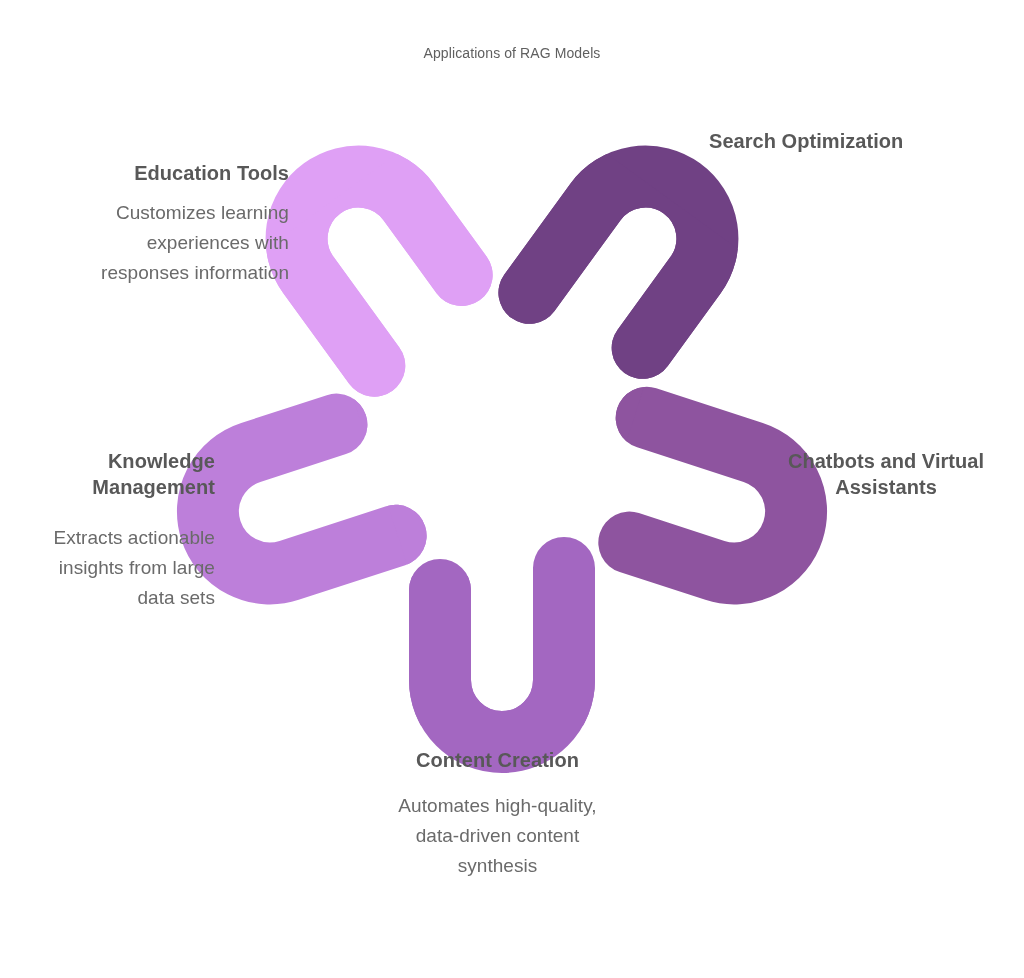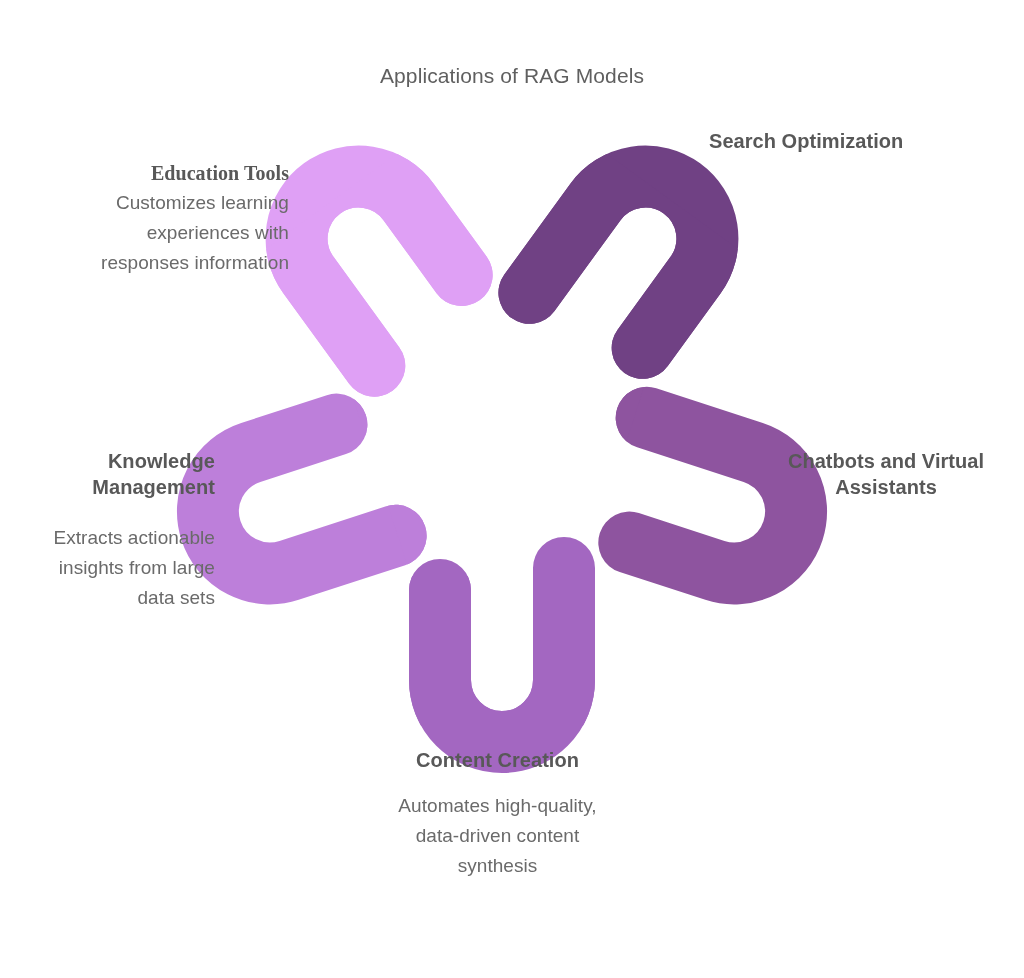--- a/index.html
+++ b/index.html
@@ -17,25 +17,25 @@
   }
 
   #diagram-root {
     position: absolute;
     inset: 0;
   }
 
   
   .chart-title {
     position: absolute;
-    top: 62px;
+    top: 44px;
     left: 0;
     width: 1024px;
     text-align: center;
-    font-size: 21px;
+    font-size: 14px;
     font-weight: 400;
     color: #5f5f5f;
     letter-spacing: 0.1px;
     line-height: 1.3;
   }
 
   
   .knot-wrap {
     position: absolute;
     left: 262px;
@@ -71,21 +71,21 @@
     letter-spacing: 0.05px;
   }
 
   
   .node-education {
     left: 64px;
     top: 160px;
     width: 225px;
     text-align: right;
   }
-  .node-education .node-heading { margin-bottom: 2px; font-family: Liberation Serif, serif; }
+  .node-education .node-heading { margin-bottom: 12px; }
 
   .node-search {
     left: 709px;
     top: 128px;
     width: 215px;
     text-align: left;
   }
   .node-search .node-heading { margin-bottom: 18px; }
 
   .node-knowledge {

